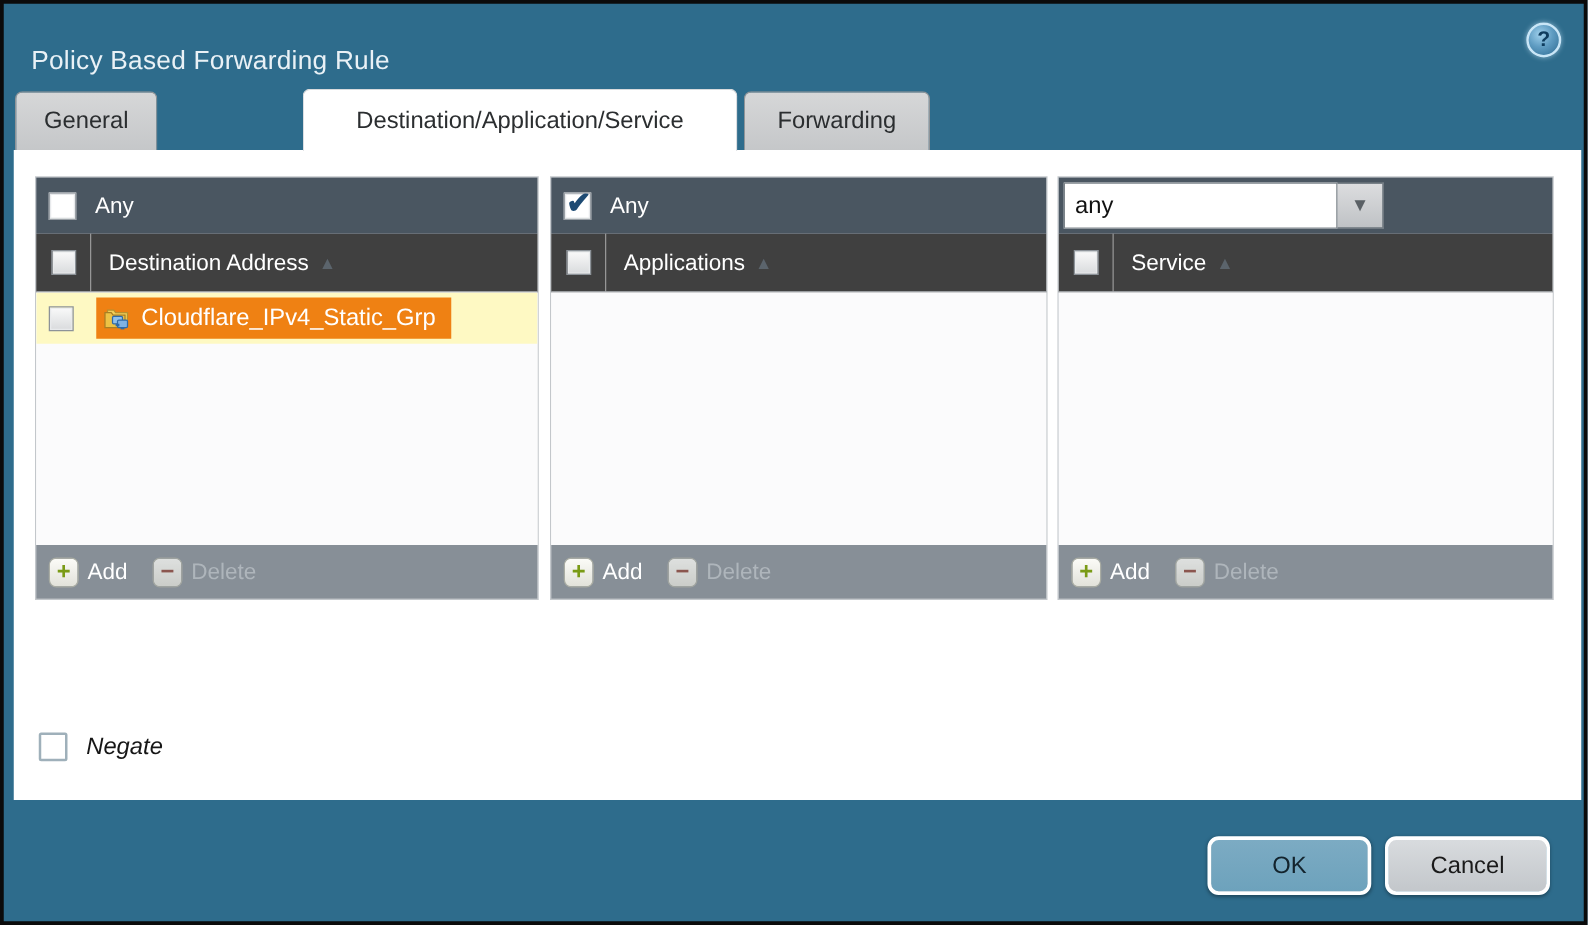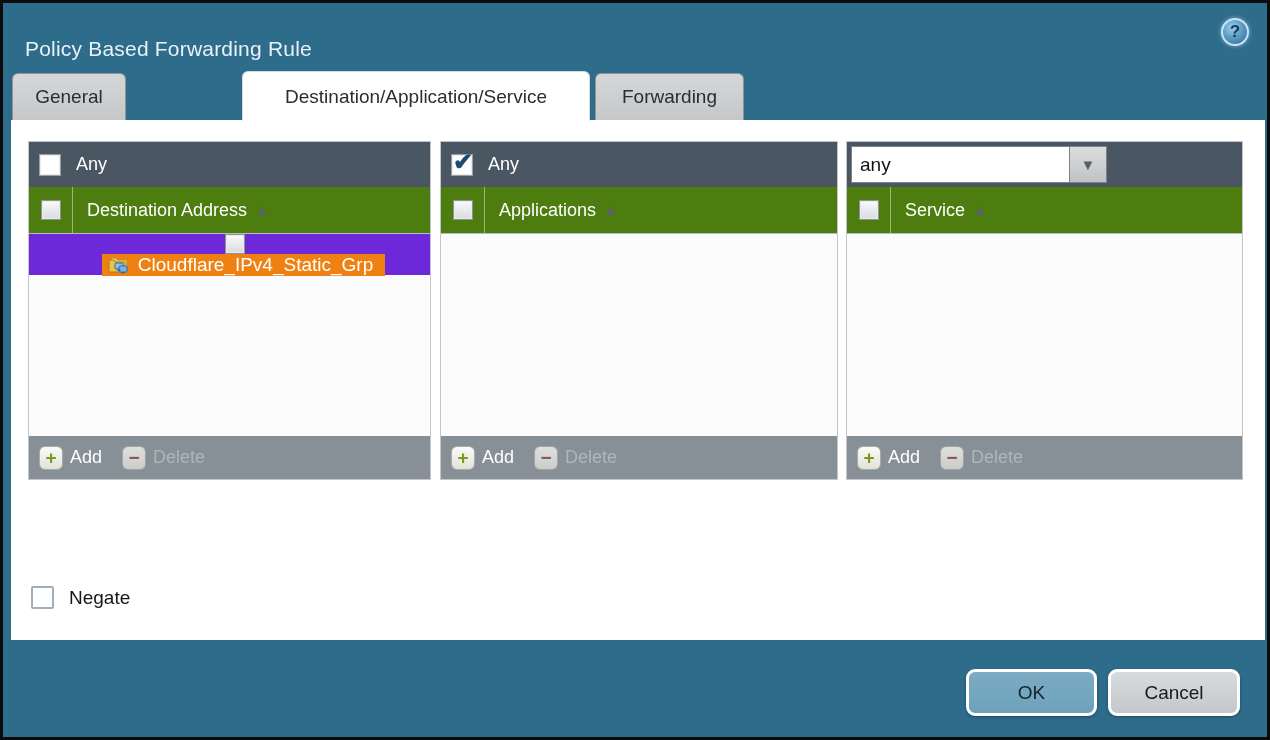--- a/index.html
+++ b/index.html
@@ -71,42 +71,41 @@
     height:45px; flex:0 0 45px;
     background:#4A5661;
     display:flex; align-items:center;
     padding-left:10px;
     color:#fff; font-size:18px;
   }
   .any-bar .any-label { margin-left:15px; }
 
   .col-header {
     height:47px; flex:0 0 47px;
-    background:#4d7c0f;
+    background:#404040;
     display:flex; align-items:center;
     color:#fff; font-size:18px;
     border-bottom:1px solid #b9bdc1;
   }
   .col-header .cb-cell {
     width:44px; flex:0 0 44px;
     display:flex; justify-content:center;
     border-right:1px solid rgba(255,255,255,0.45);
     height:100%; align-items:center;
   }
   .col-header .hdr-label { margin-left:14px; }
   .sort-icon { margin-left:8px; color:#5b646c; font-size:14px; }
   .sort-icon::after { content:"▲"; }
 
   .panel-body { flex:1 1 auto; background:#FBFBFC; overflow:hidden; }
 
   .list-row {
-    height:41px; background:#6d28d9;
+    height:41px; background:#fef9c3;
     display:flex; align-items:center;
     padding-left:10px;
-    flex-direction:column;
   }
   .row-chip {
     margin-left:18px;
     height:33px;
     background:#EF8113;
     display:flex; align-items:center;
     padding:0 12px 0 6px;
     color:#ffffff; font-size:19px;
     cursor:pointer;
   }
@@ -173,21 +172,21 @@
     background:linear-gradient(#dcdddf,#bfc2c5);
     border:1px solid #7c848a; border-left:none;
     display:flex; align-items:center; justify-content:center;
     color:#5a6065; font-size:15px; cursor:pointer;
   }
   .svc-btn::after { content:"▼"; }
 
   
   .negate-wrap {
     position:absolute; left:20px; top:466px;
-    display:flex; align-items:center;
+    display:flex; align-items:center;font-style:italic;
   }
   .negate-box {
     width:23px; height:23px;
     background:#fff; border:2px solid #9fb0ba;
     border-radius:2px; cursor:pointer;
   }
   .negate-label { margin-left:15px; font-size:19px; color:#161616; }
 
   
   .btn {

